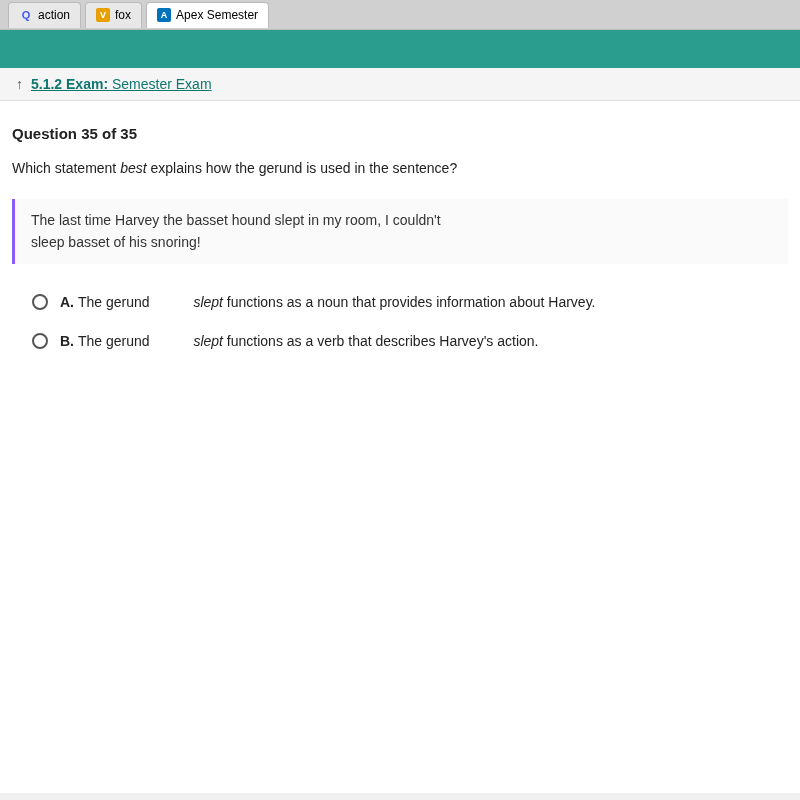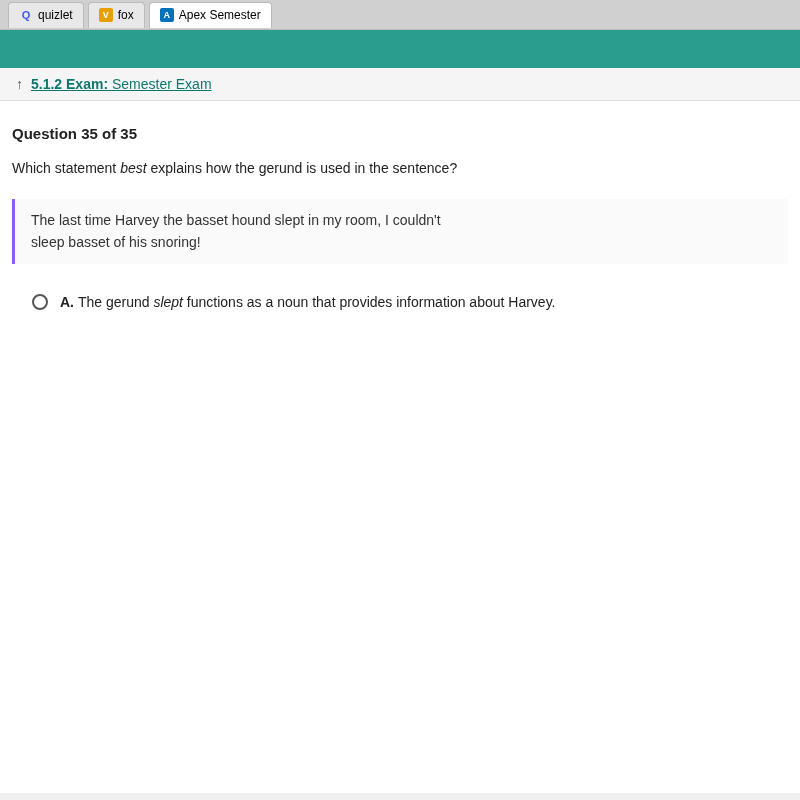--- a/index.html
+++ b/index.html
@@ -177,29 +177,30 @@
       color: #222;
       line-height: 1.5;
     }
 
     .option-label {
       font-weight: bold;
     }
 
     .option-text em {
       font-style: italic;
+      margin-left: 40px;
     }
   </style>
 </head>
 <body>
 
 <div class="tab-bar">
   <div class="tab">
     <span class="tab-icon quizlet">Q</span>
-    <span>quizlet</span>
+    <span>action</span>
   </div>
   <div class="tab">
     <span class="tab-icon fox">V</span>
     <span>fox</span>
   </div>
   <div class="tab active">
     <span class="tab-icon apex">A</span>
     <span>Apex Semester</span>
   </div>
 </div>
@@ -232,17 +233,24 @@
   <div class="answer-options">
 
     <div class="answer-option">
       <div class="radio-circle"></div>
       <div class="option-content">
         <span class="option-label">A. </span>
         <span class="option-text">The gerund <em>slept</em> functions as a noun that provides information about Harvey.</span>
       </div>
     </div>
 
+    <div class="answer-option">
+      <div class="radio-circle"></div>
+      <div class="option-content">
+        <span class="option-label">B. </span>
+        <span class="option-text">The gerund <em>slept</em> functions as a verb that describes Harvey's action.</span>
+      </div>
+    </div>
 
 
 
   </div>
 </div>
 
 </body></html>

